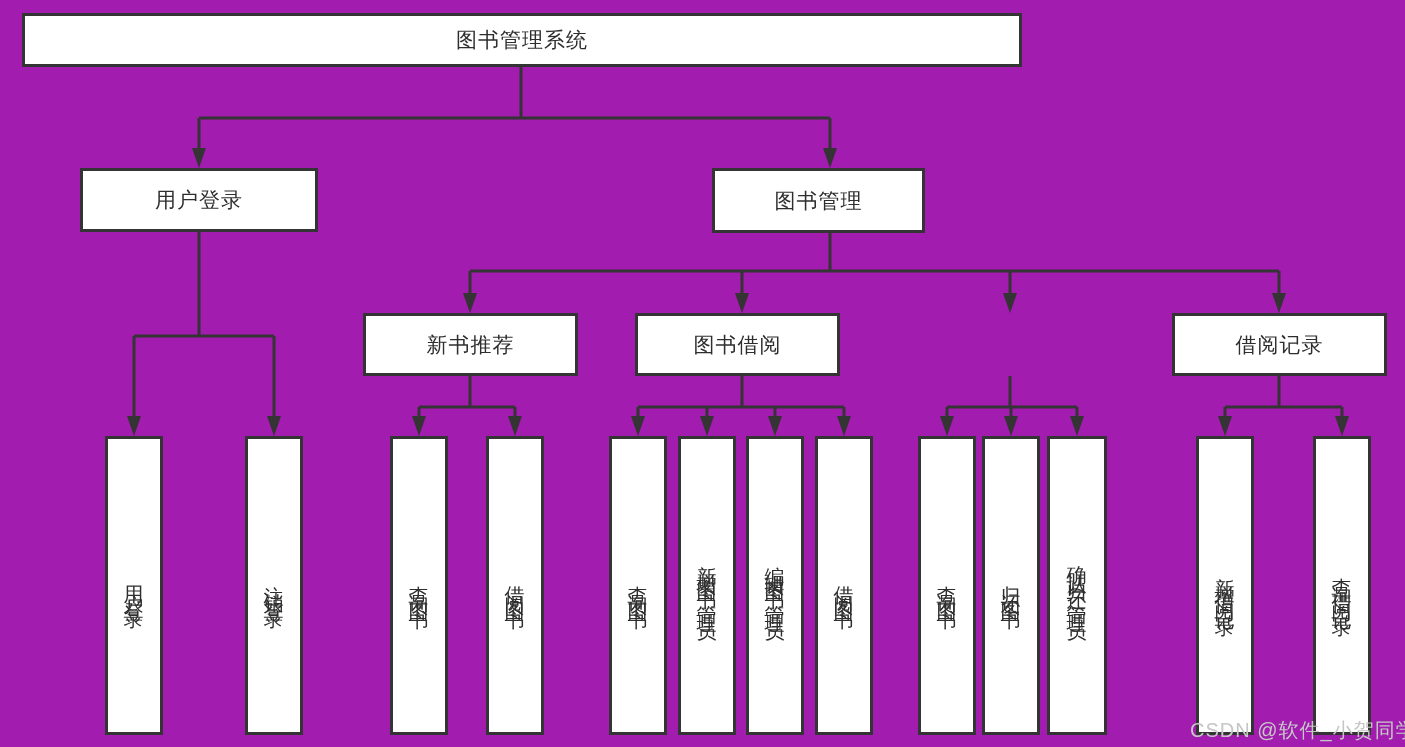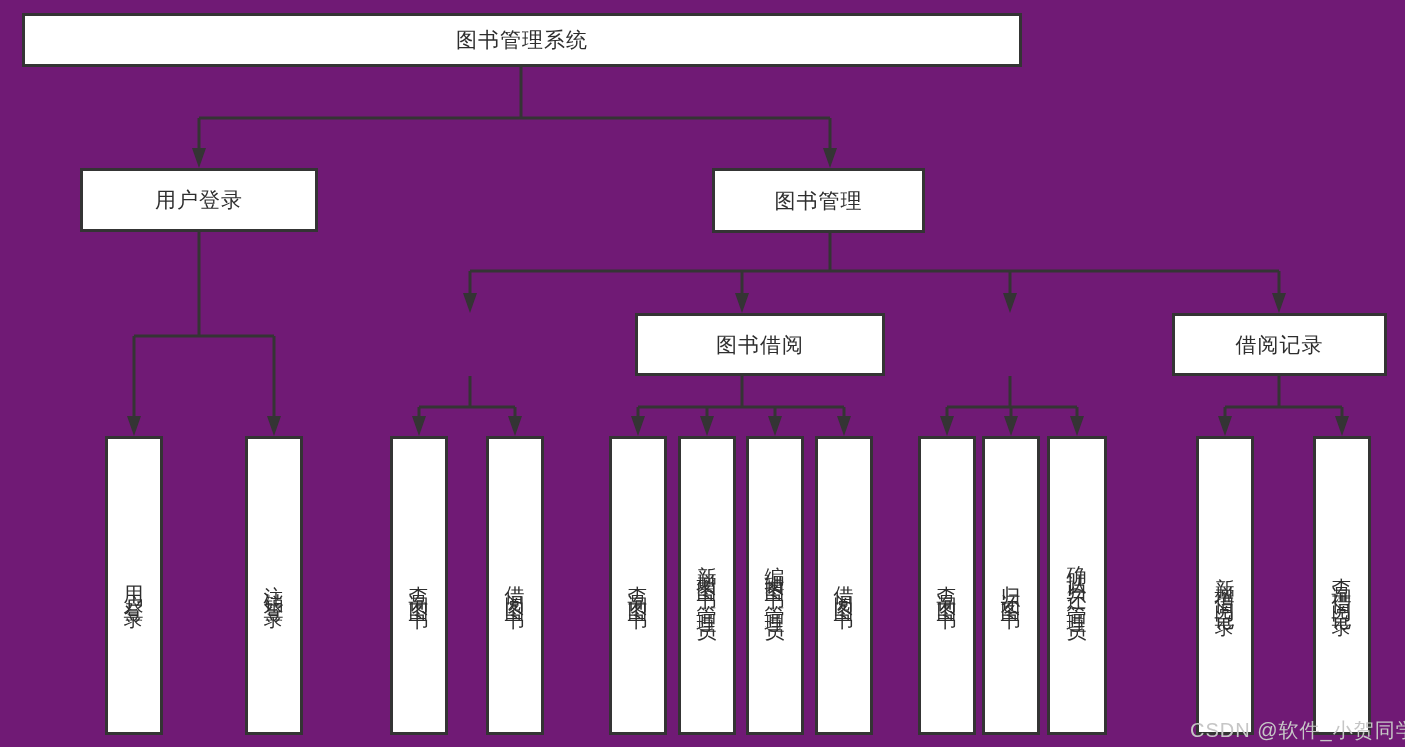--- a/index.html
+++ b/index.html
@@ -1,20 +1,20 @@
 <!DOCTYPE html>
 <html><head>
 <meta charset="utf-8">
 <style>
   html, body { margin: 0; padding: 0; background: #ffffff; }
   #canvas {
     position: relative;
     width: 1405px;
     height: 747px;
-    background: #701a75;
+    background: #a21caf;
     font-family: "Liberation Sans", sans-serif;
     overflow: hidden;
   }
   #edges {
     position: absolute;
     left: 0; top: 0;
     width: 1405px; height: 747px;
     z-index: 1;
   }
   .box {
@@ -94,21 +94,24 @@
     <span class="hlabel">图书管理系统</span>
   </div>
 
   <div class="box" style="left:80px; top:168px; width:238px; height:64px">
     <span class="hlabel">用户登录</span>
   </div>
   <div class="box" style="left:712px; top:168px; width:213px; height:65px">
     <span class="hlabel">图书管理</span>
   </div>
 
-  <div class="box" style="left:635px; top:313px; width:250px; height:63px">
+  <div class="box" style="left:363px; top:313px; width:215px; height:63px">
+    <span class="hlabel">新书推荐</span>
+  </div>
+  <div class="box" style="left:635px; top:313px; width:205px; height:63px">
     <span class="hlabel">图书借阅</span>
   </div>
   <div class="box" style="left:1172px; top:313px; width:215px; height:63px">
     <span class="hlabel">借阅记录</span>
   </div>
 
   <div class="box" style="left:105px; top:436px; width:58px; height:299px">
     <span class="vlabel">用户登录</span>
   </div>
   <div class="box" style="left:245px; top:436px; width:58px; height:299px">

